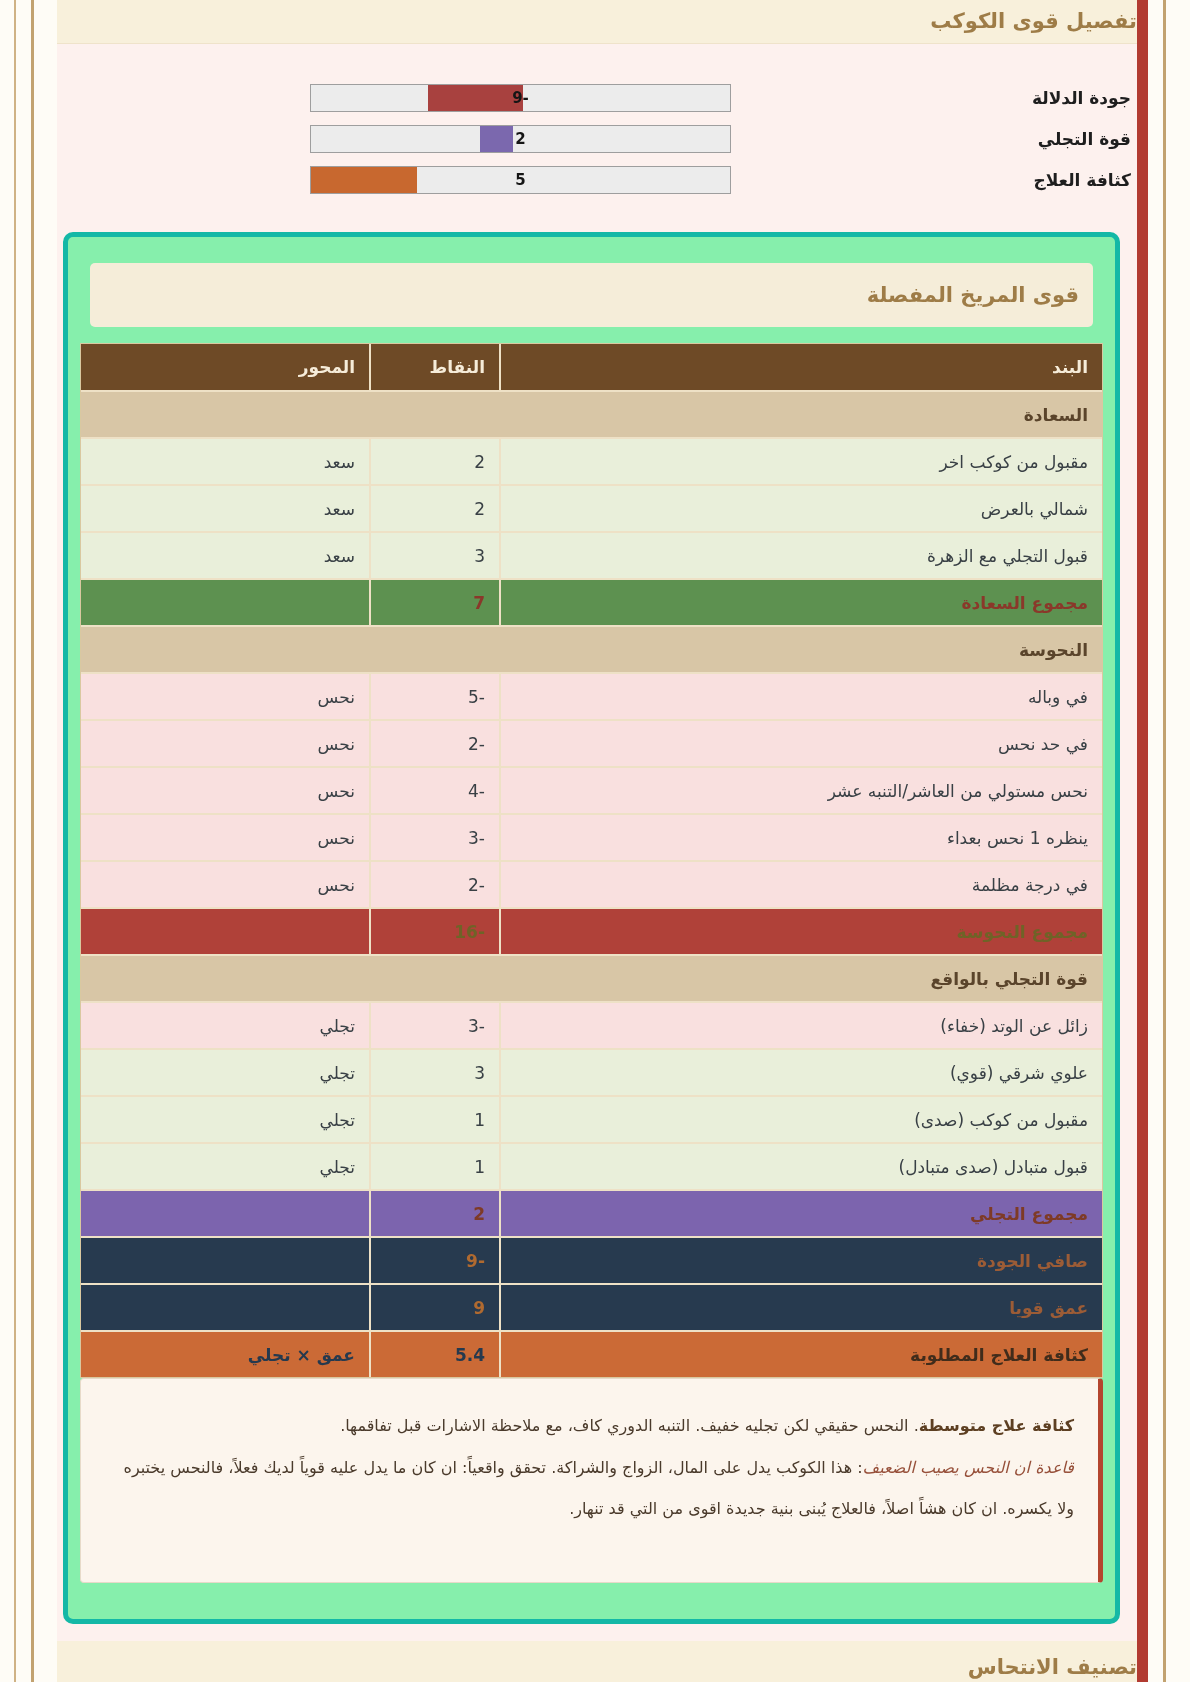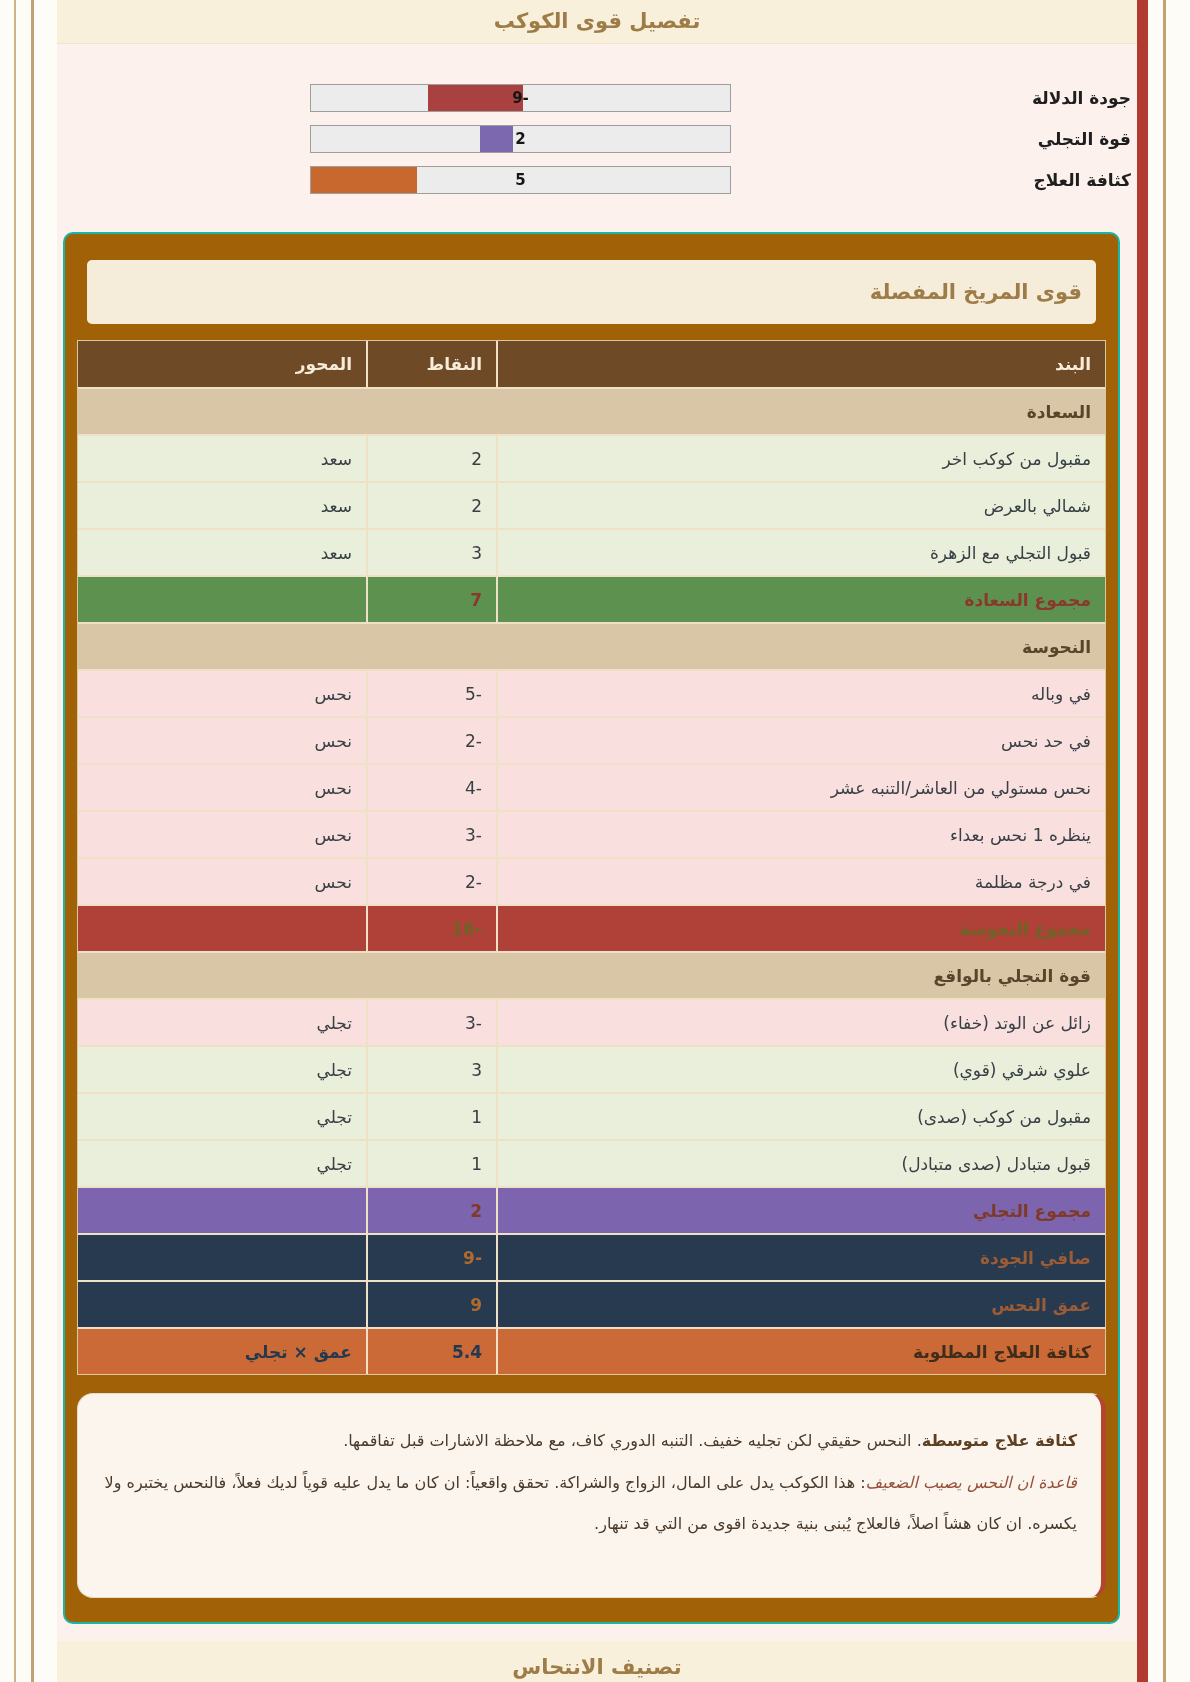--- a/index.html
+++ b/index.html
@@ -21,21 +21,20 @@
     position:absolute; left:57px; top:0; width:1080px; height:1682px;
     background:#fdf1ee;
   }
 
   
   .bigbar {
     background:#f8f0db;
     display:flex; align-items:center;
     padding:0 0;
     border-bottom:1px solid #efe3ca;
-    justify-content:center;
   }
   .bigbar.top { height:44px; }
   .bigbar.bottom { height:60px; margin-top:17px; align-items:flex-start; padding-top:12px; }
   .bigbar h1 {
     font-size:21px; font-weight:bold; color:#9e7c47; line-height:1.4;
   }
 
   
   .gauges { padding-top:40px; height:169px; }
   .gauge-row { position:relative; height:28px; margin-bottom:13px; }
@@ -51,22 +50,22 @@
   .gauge-fill { position:absolute; top:0; bottom:0; }
   .gauge-value {
     position:absolute; inset:0; display:flex; align-items:center; justify-content:center;
     font-size:15px; font-weight:bold; color:#151515;
   }
 
   
   .card {
     margin:19px 17px 0 6px;
     height:1392px;
-    background:#a16207;
-    border:2px solid #14b8a6;
+    background:#86efac;
+    border:5px solid #14b8a6;
     border-radius:10px;
     padding:26px 12px 24px 12px;
   }
   .card-titlebar {
     height:64px; margin:0 10px;
     background:#f5edd9; border-radius:5px;
     display:flex; align-items:center; padding:0 14px;
   }
   .card-titlebar h2 { font-size:21px; font-weight:bold; color:#9e7c47; }
 
@@ -96,26 +95,26 @@
   .t-purple .cell { background:#7c64ae; color:#7e3a26; font-weight:bold; }
   .t-navy   .cell { background:#273a4f; font-weight:bold; }
   .t-navy   .c-item  { color:#9c5c36; }
   .t-navy   .c-points, .t-navy .c-axis { color:#b06a30; }
   .t-orange .cell { background:#cb6a36; font-weight:bold; }
   .t-orange .c-item { color:#402c1b; }
   .t-orange .c-points, .t-orange .c-axis { color:#25394e; }
 
   
   .note {
-    margin-top:18px; min-height:205px;
+    min-height:205px;
     background:#fcf5ed;
     border:1px solid #e7dac9;
     border-left:1px solid #e7dac9;
     border-right:5px solid #b4452e;
-    border-radius:16px;
+    border-radius:4px;
     padding:26px 24px;
     font-size:16px; color:#4a3a2b; line-height:2.6;
   }
   .note .lead-bold  { font-weight:bold; color:#5d3f22; }
   .note .lead-italic{ font-style:italic; color:#97503a; }
 </style>
 </head>
 <body>
 
 <div class="vline pin-left-outer"></div>
@@ -247,21 +246,21 @@
           <div class="cell c-item">مجموع التجلي</div>
           <div class="cell c-points">2</div>
           <div class="cell c-axis"></div>
         </div>
         <div class="trow t-navy">
           <div class="cell c-item">صافي الجودة</div>
           <div class="cell c-points">-9</div>
           <div class="cell c-axis"></div>
         </div>
         <div class="trow t-navy">
-          <div class="cell c-item">عمق النحس</div>
+          <div class="cell c-item">عمق قويا</div>
           <div class="cell c-points">9</div>
           <div class="cell c-axis"></div>
         </div>
         <div class="trow t-orange">
           <div class="cell c-item">كثافة العلاج المطلوبة</div>
           <div class="cell c-points">5.4</div>
           <div class="cell c-axis">عمق × تجلي</div>
         </div>
       </div>
 

